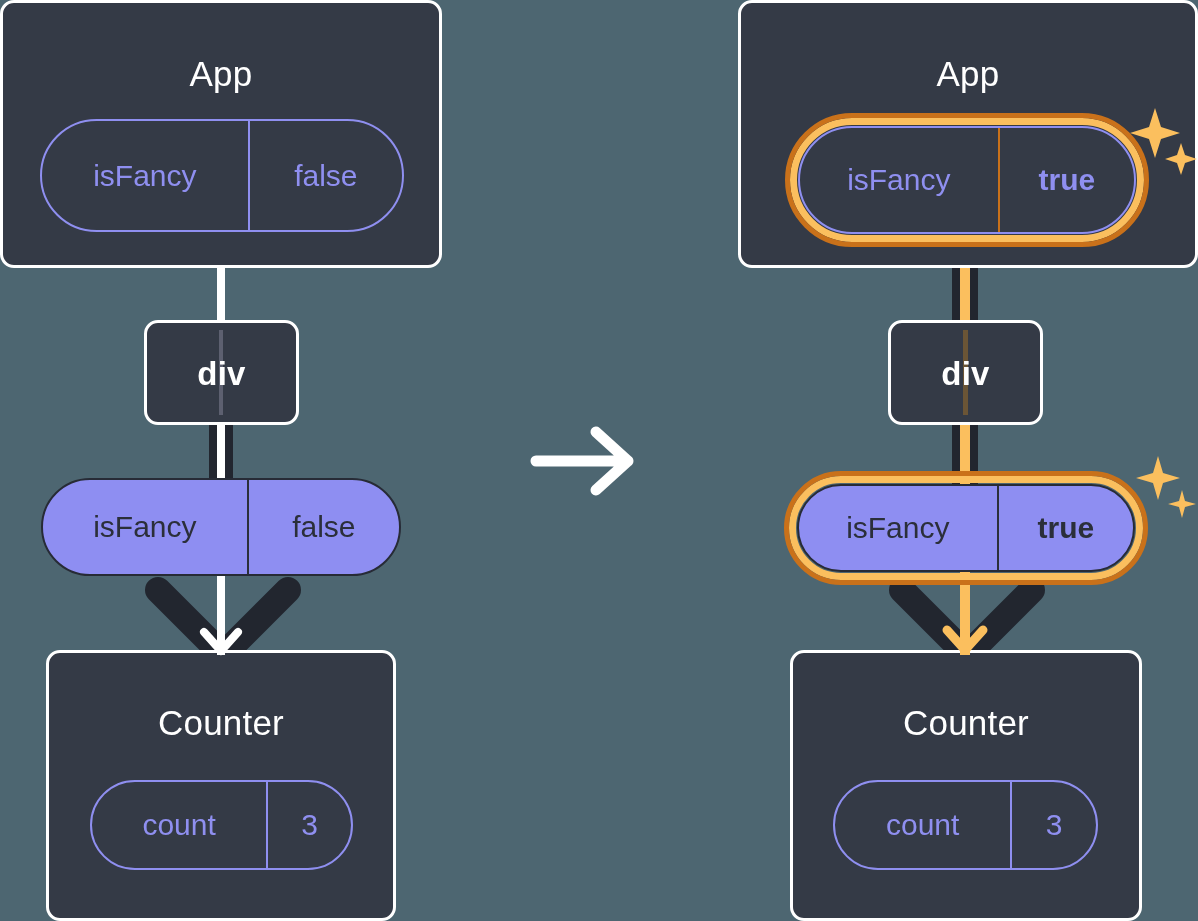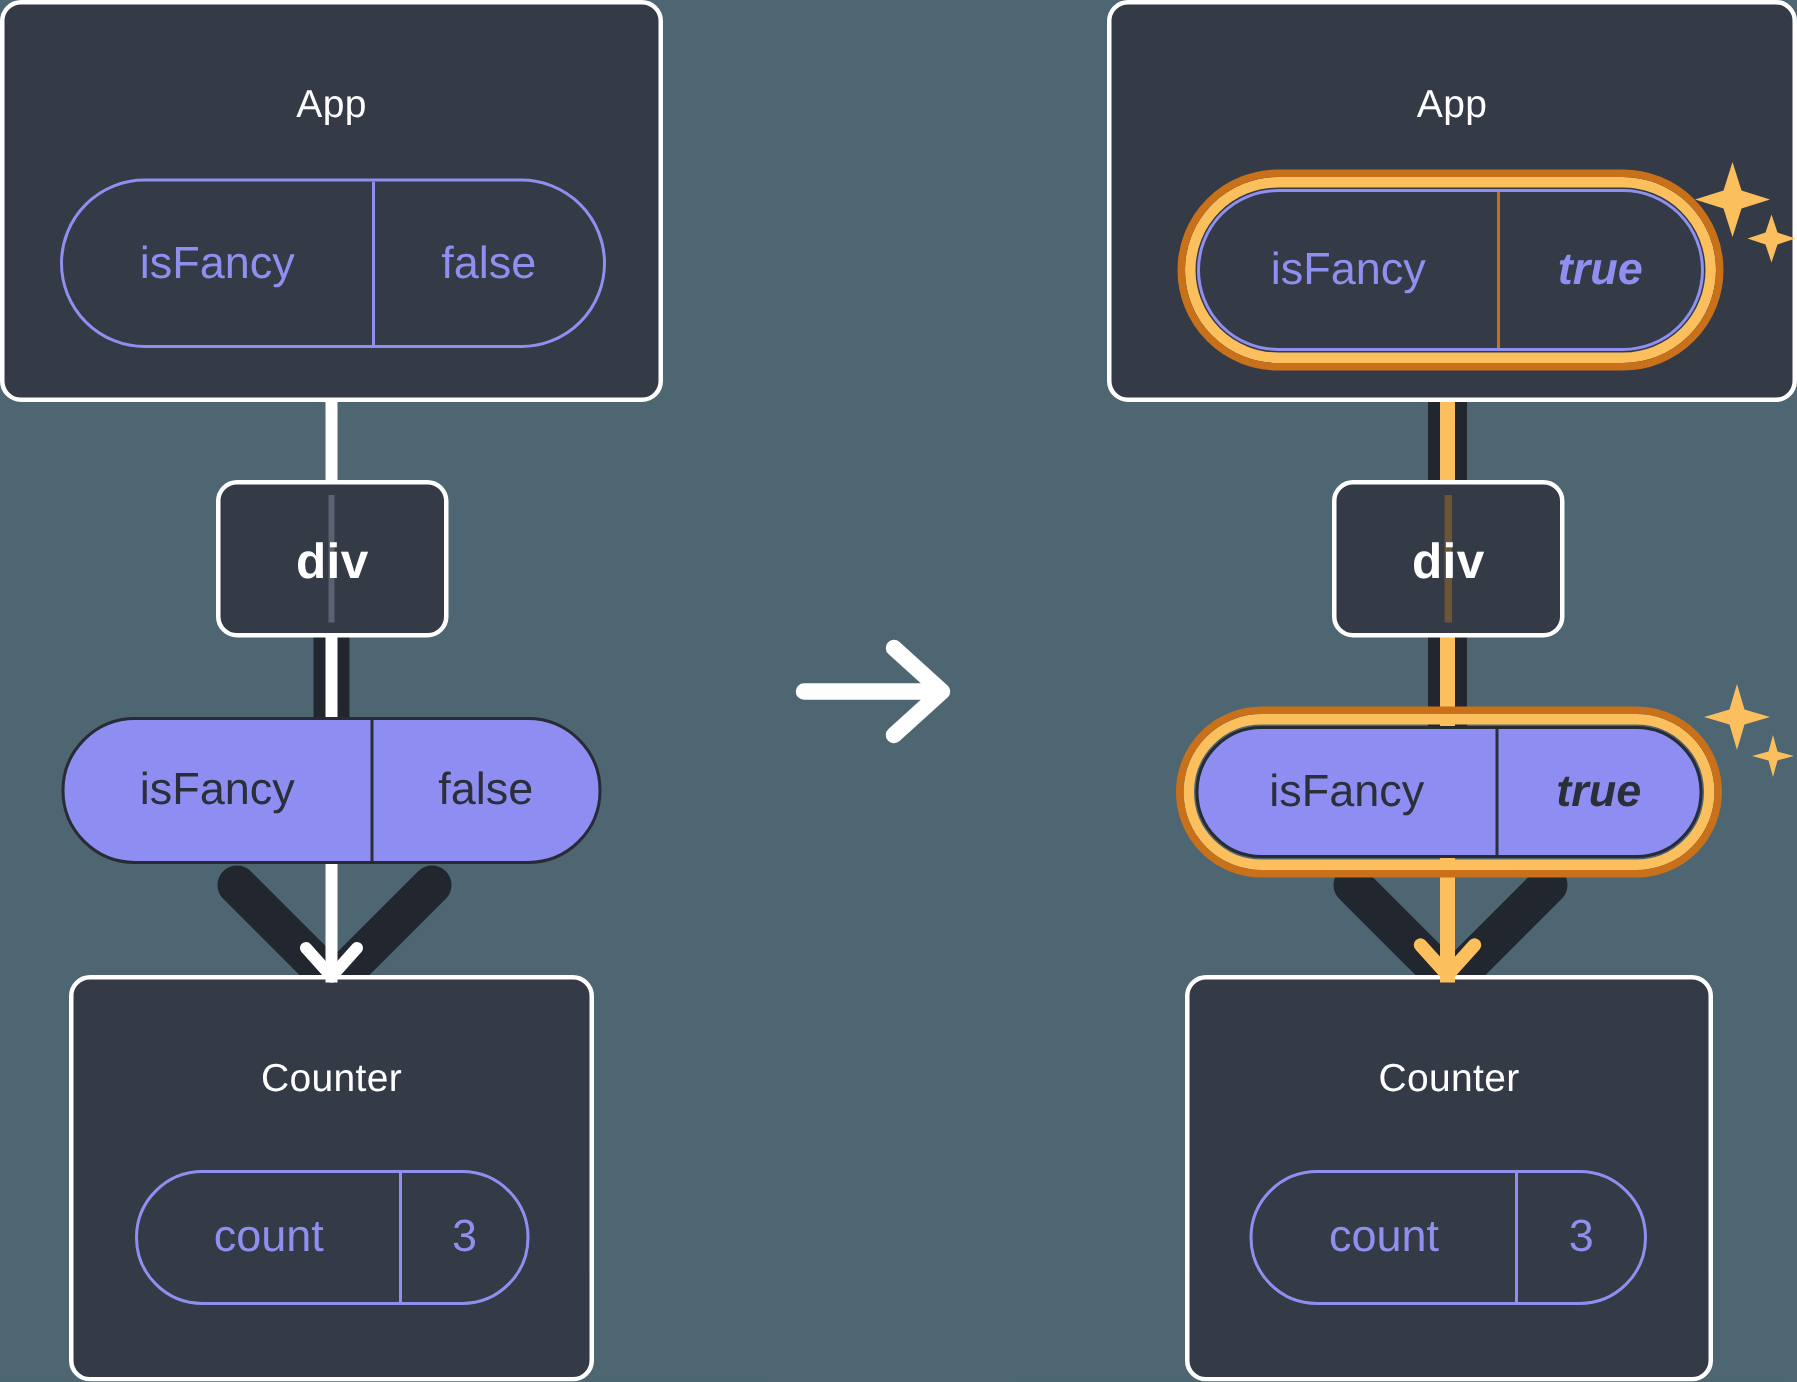--- a/index.html
+++ b/index.html
@@ -18,21 +18,21 @@
     border:3px solid #ffffff;
     border-radius:14px;
     box-sizing:border-box;
     z-index:5;
   }
   .comp-title{
     position:absolute;
     left:0;right:0;
     text-align:center;
     color:#ffffff;
-    font-size:26px;
+    font-size:35px;
     letter-spacing:.2px;
     z-index:6;
   }
 
   
   .pill{
     position:absolute;
     display:flex;
     align-items:stretch;
     box-sizing:border-box;
@@ -55,21 +55,21 @@
   .pill-outline .cell.val{border-left:2px solid #8f8ff0;}
 
   
   .pill-filled{
     border:2px solid #272b36;
     background:#8e8ef2;
   }
   .pill-filled .cell{color:#2b2f3a;}
   .pill-filled .cell.val{border-left:2px solid #2b2f3a;}
 
-  .cell.val.bold{font-weight:bold;font-style:italic;}
+  .cell.val.bold{font-weight:bold;}
 
   
   .ring{
     position:absolute;
     border-radius:999px;
     box-sizing:border-box;
     border:7px solid #fbbf5e;
     outline:5px solid #c9711a;
     outline-offset:0px;
     z-index:8;

